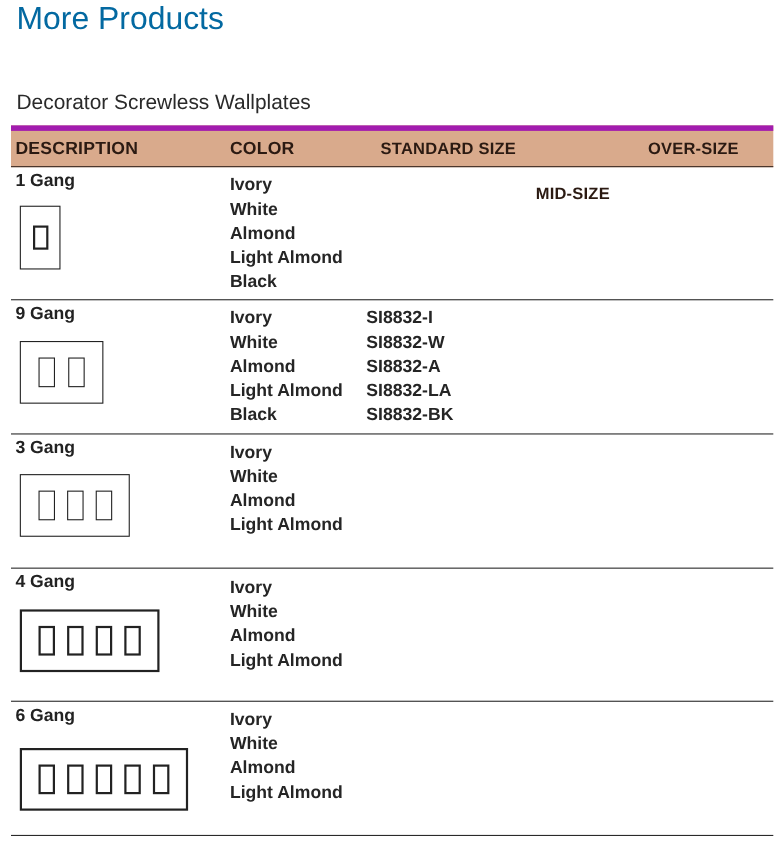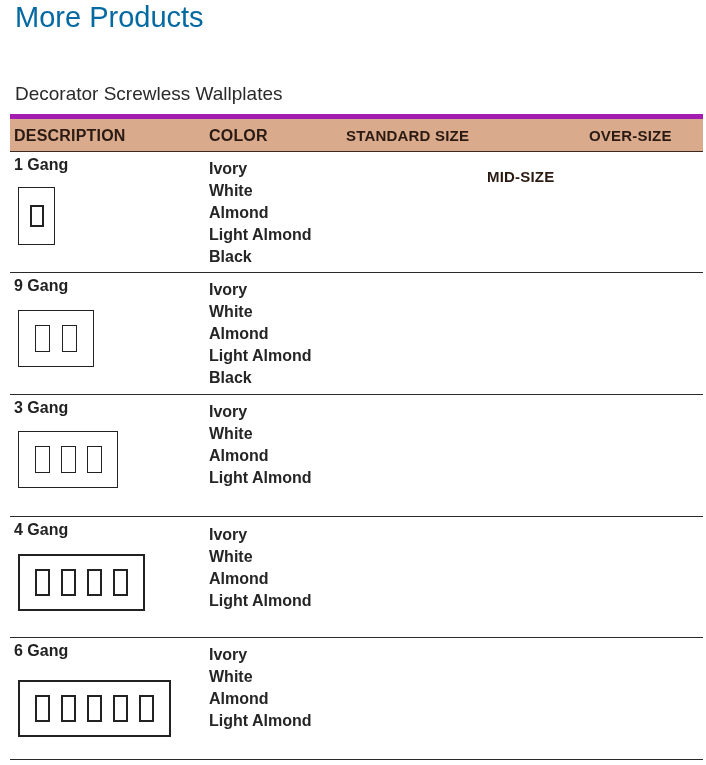--- a/index.html
+++ b/index.html
@@ -148,20 +148,27 @@
       <div class="slot" style="width:15px;height:27px;border-width:1.5px"></div>
       <div class="slot" style="width:15px;height:27px;border-width:1.5px"></div>
     </div>
     <div class="colors">
       <div class="cell">Ivory</div>
       <div class="cell">White</div>
       <div class="cell">Almond</div>
       <div class="cell">Light Almond</div>
       <div class="cell">Black</div>
     </div>
+    <div class="skus">
+      <div class="cell">SI8832-I</div>
+      <div class="cell">SI8832-W</div>
+      <div class="cell">SI8832-A</div>
+      <div class="cell">SI8832-LA</div>
+      <div class="cell">SI8832-BK</div>
+    </div>
   </div>
 
   <div class="row" style="height:121px">
     <span class="gang-label">3 Gang</span>
     <div class="plate" style="top:36px;width:100px;height:57px;gap:11px">
       <div class="slot" style="width:15px;height:27px;border-width:1.5px"></div>
       <div class="slot" style="width:15px;height:27px;border-width:1.5px"></div>
       <div class="slot" style="width:15px;height:27px;border-width:1.5px"></div>
     </div>
     <div class="colors">

